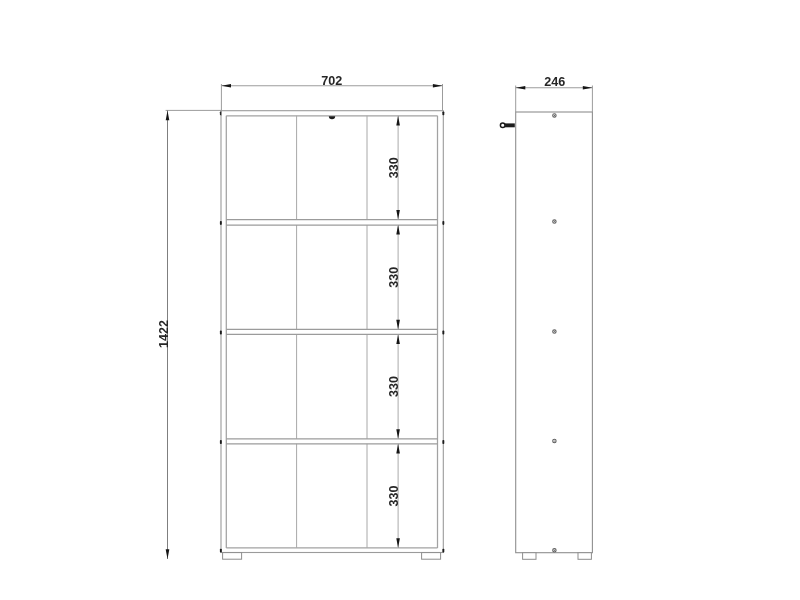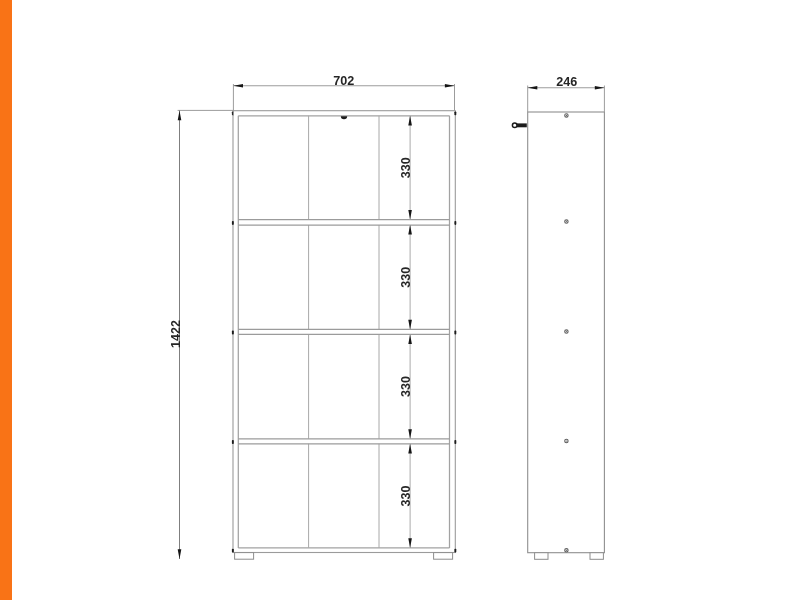--- a/index.html
+++ b/index.html
@@ -1,16 +1,16 @@
 <!DOCTYPE html>
 <html><head>
 <meta charset="utf-8">
 <style>
   html,body{margin:0;padding:0;background:#ffffff;}
-  .wrap{width:636px;height:600px;background:#f97316;padding-left:12px;}
+  .wrap{width:636px;height:600px;background:#d946ef;}
   svg{filter:grayscale(1);}
   text{font-family:"Liberation Sans", sans-serif;font-weight:bold;fill:#262626;}
 </style>
 </head>
 <body>
 <div class="wrap">
 <svg width="800" height="600" viewBox="0 0 800 600" xmlns="http://www.w3.org/2000/svg">
 
   <rect x="0" y="0" width="800" height="600" fill="#ffffff"></rect>
 

